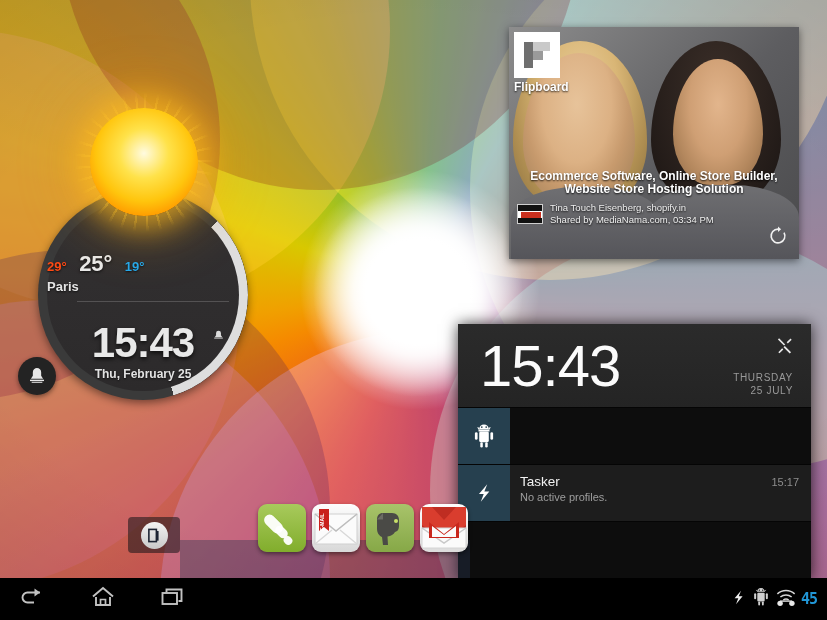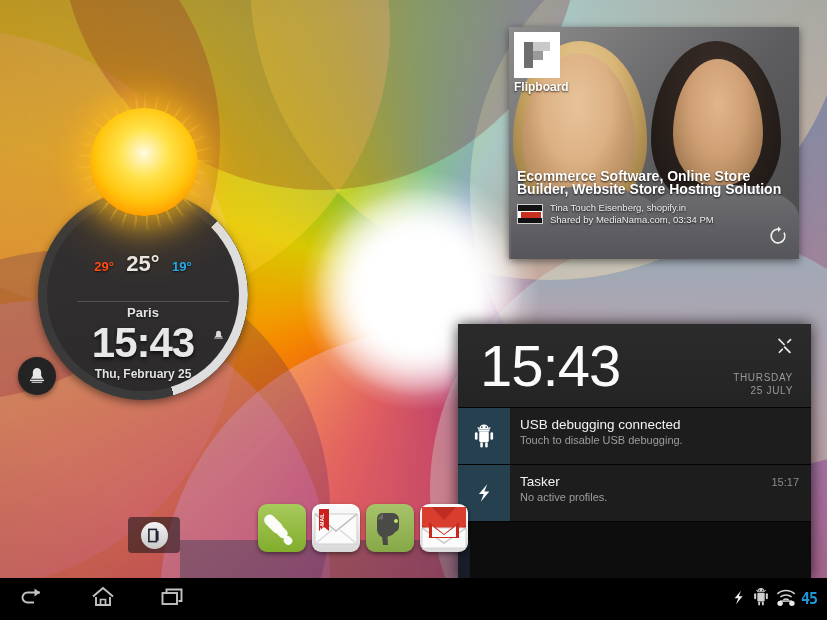--- a/index.html
+++ b/index.html
@@ -69,27 +69,27 @@
     position:absolute; left:52px; top:-82px; width:108px; height:108px; border-radius:50%;
     background:radial-gradient(circle at 50% 42%, #fffbe0 0%, #ffe24a 30%, #ffc50d 58%, #ff9d00 76%, rgba(255,140,0,.55) 88%, rgba(255,130,0,0) 100%);
     box-shadow:0 0 26px 13px rgba(255,190,30,.60), 0 0 52px 22px rgba(255,160,20,.28);
   }
   #sun-rays {
     position:absolute; left:36px; top:-98px; width:140px; height:140px; border-radius:50%;
     background:repeating-conic-gradient(from 0deg, rgba(255,210,60,.40) 0deg 2.2deg, rgba(255,210,60,0) 2.2deg 11deg);
     -webkit-mask:radial-gradient(circle, transparent 0 50px, #000 54px, transparent 70px);
             mask:radial-gradient(circle, transparent 0 50px, #000 54px, transparent 70px);
   }
-  .temps { position:absolute; top:52px; left:0; right:0; text-align:center; white-space:nowrap; }
+  .temps { position:absolute; top:52px; left:0; right:0; white-space:nowrap; }
   .t-hi { color:#ff4a14; font-size:13px; font-weight:bold; text-shadow:0 1px 2px rgba(0,0,0,.7); }
   .t-cur { color:#e9e9e9; font-size:22px; font-weight:bold; margin:0 8px; text-shadow:0 1px 3px rgba(0,0,0,.7); }
   .t-lo { color:#22a8ee; font-size:13px; font-weight:bold; text-shadow:0 1px 2px rgba(0,0,0,.7); }
   #city {
-    position:absolute; top:80px; left:0; right:0; text-align:center;
-    color:#e4e4e4; font-size:13px; font-weight:bold; text-shadow:0 1px 2px rgba(0,0,0,.7);margin-top:26px;
+    position:absolute; top:80px; left:0; right:0; text-align:left;
+    color:#e4e4e4; font-size:13px; font-weight:bold; text-shadow:0 1px 2px rgba(0,0,0,.7);
   }
   #divider { position:absolute; top:102px; left:30px; width:152px; height:1px; background:rgba(255,255,255,.18); }
   #year {
     position:absolute; top:106px; left:0; right:0; text-align:center;
     color:#d6d6d6; font-size:13px; text-shadow:0 1px 2px rgba(0,0,0,.7);
   }
   #bigtime {
     position:absolute; top:120px; left:0; right:0; text-align:center;
     color:#e8e8e8; font-size:42px; font-weight:bold; letter-spacing:-1px;
     text-shadow:0 2px 4px rgba(0,0,0,.75);
@@ -128,21 +128,21 @@
   #fb-logo {
     position:absolute; left:5px; top:5px; width:46px; height:46px; background:#fff;
     display:flex; align-items:center; justify-content:center;
   }
   #fb-logo-name {
     position:absolute; left:5px; top:53px; color:#fff; font-size:12px; font-weight:bold;
     text-shadow:0 1px 2px rgba(0,0,0,.8);
   }
   #fb-headline {
     position:absolute; left:8px; right:8px; top:143px; color:#fff;
-    font-size:14px; font-weight:bold; line-height:13px; text-shadow:0 1px 2px rgba(0,0,0,.85);
+    font-size:12px; font-weight:bold; line-height:13px; text-shadow:0 1px 2px rgba(0,0,0,.85);text-align:center;
   }
   #fb-meta { position:absolute; left:8px; top:175px; display:flex; align-items:center; gap:7px; }
   #fb-thumb { width:26px; height:20px; background:#fff; border:1px solid #cfcfcf; position:relative; overflow:hidden; }
   #fb-thumb-top { position:absolute; left:0; right:0; top:0; height:6px; background:#111; }
   #fb-thumb-bot { position:absolute; left:0; right:0; bottom:0; height:5px; background:#111; }
   #fb-thumb-mid { position:absolute; left:3px; top:7px; width:20px; height:7px; background:#c9301f; }
   #fb-meta-lines { color:#efefef; font-size:9.5px; line-height:12px; text-shadow:0 1px 2px rgba(0,0,0,.9); }
   #fb-refresh { position:absolute; right:10px; bottom:8px; }
 
   
@@ -315,24 +315,20 @@
         <circle cx="9.8" cy="4.1" r="0.85" fill="#26404f"></circle>
         <circle cx="14.2" cy="4.1" r="0.85" fill="#26404f"></circle>
         <path d="M5.7 4.2l1.6 2.2M18.3 4.2l-1.6 2.2" stroke="#fff" stroke-width="1.1"></path>
         <rect x="7.2" y="8.6" width="9.6" height="10.6" rx="1.4" fill="#fff"></rect>
         <rect x="2.9" y="9.2" width="2.7" height="7.6" rx="1.35" fill="#fff"></rect>
         <rect x="18.4" y="9.2" width="2.7" height="7.6" rx="1.35" fill="#fff"></rect>
         <rect x="8.3" y="19.3" width="2.5" height="5.2" rx="1.25" fill="#fff"></rect>
         <rect x="13.2" y="19.3" width="2.5" height="5.2" rx="1.25" fill="#fff"></rect>
       </svg>
     </div>
-    <div class="notif-body">
-      <div class="notif-title">USB debugging connected</div>
-      <div class="notif-sub">Touch to disable USB debugging.</div>
-    </div>
   </div>
 
   <div class="notif-row">
     <div class="notif-icon ico-blue">
       <svg width="22" height="24" viewBox="0 0 24 24">
         <path d="M15.5 2.5L6.5 13.2h5.2L8.5 21.5 17.8 10.4h-5.4z" fill="#fff"></path>
       </svg>
     </div>
     <div class="notif-body">
       <div class="notif-title">Tasker</div>

